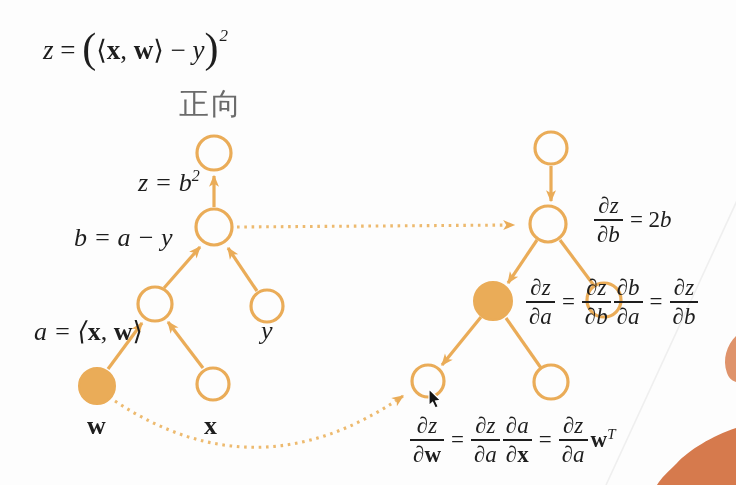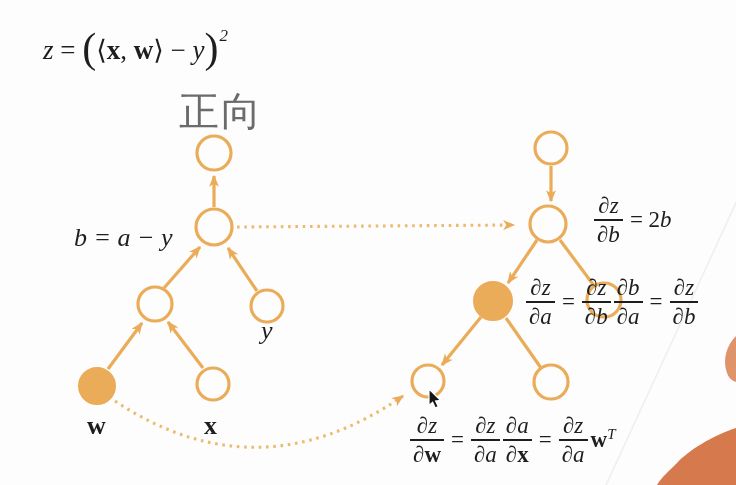--- a/index.html
+++ b/index.html
@@ -8,21 +8,21 @@
     background:var(--bg,#fdfdfd);
     font-family:"Liberation Serif","DejaVu Serif",serif;
     color:var(--text,#1e1e1e);
   }
   .abs{position:absolute;white-space:pre;}
   .math{font-style:italic;font-size:26px;line-height:1.1;}
   .rm{font-style:normal;}
   .bv{font-style:normal;font-weight:bold;}
   .title{
     font-family:"Liberation Sans","DejaVu Sans",sans-serif;
-    font-style:normal;font-weight:500;font-size:40px;letter-spacing:2px;
+    font-style:normal;font-weight:500;font-size:30px;letter-spacing:2px;
     color:var(--title,#6b6b6b);
   }
   
   .hdr{font-size:27px;}
   .bigp{font-style:normal;font-size:42px;font-weight:300;position:relative;top:3px;line-height:0;}
   .hsup{font-size:17px;font-style:italic;position:relative;top:-18px;margin-left:1px;}
   sup.lsup{font-size:16px;font-style:italic;}
   
   .eq{display:inline-flex;align-items:center;gap:7px;font-size:23px;font-style:italic;}
   .frac{display:inline-flex;flex-direction:column;align-items:center;line-height:1.18;}
@@ -90,21 +90,27 @@
       <polygon points="0,0 0,16.5 3.6,13.2 6.3,19 9.2,17.6 6.6,11.9 11.5,11.4" fill="#151515" stroke="#ffffff" stroke-width="1.2"></polygon>
     </g>
   </svg>
 
   <div class="abs math hdr" style="left:16px;top:6px">
     <span>z</span><span class="rm"> = </span><span class="bigp">(</span><span class="rm">⟨</span><span class="bv">x</span><span class="rm">, </span><span class="bv">w</span><span class="rm">⟩</span><span class="rm"> − </span><span>y</span><span class="bigp">)</span><span class="hsup">2</span>
   </div>
 
   <div class="abs title" style="left:179px;top:84px">正向</div>
 
+  <div class="abs math" style="left:112px;top:138px">
+    <span>z = b</span><sup class="lsup">2</sup>
+  </div>
   <div class="abs math" style="left:74px;top:224px">b = a − y</div>
+  <div class="abs math" style="left:8px;top:289px">
+    <span>a = ⟨</span><span class="bv">x</span><span class="rm">, </span><span class="bv">w</span><span class="rm">⟩</span>
+  </div>
   <div class="abs math" style="left:261px;top:317px">y</div>
   <div class="abs math bv" style="left:87px;top:412px">w</div>
   <div class="abs math bv" style="left:204px;top:412px">x</div>
 
   <div class="abs eq" style="left:594px;top:192px">
     <span class="frac">
       <span class="num">∂z</span>
       <span class="den">∂b</span>
     </span>
     <span><span class="rm">=</span><span class="rm"> 2</span><span>b</span></span>

